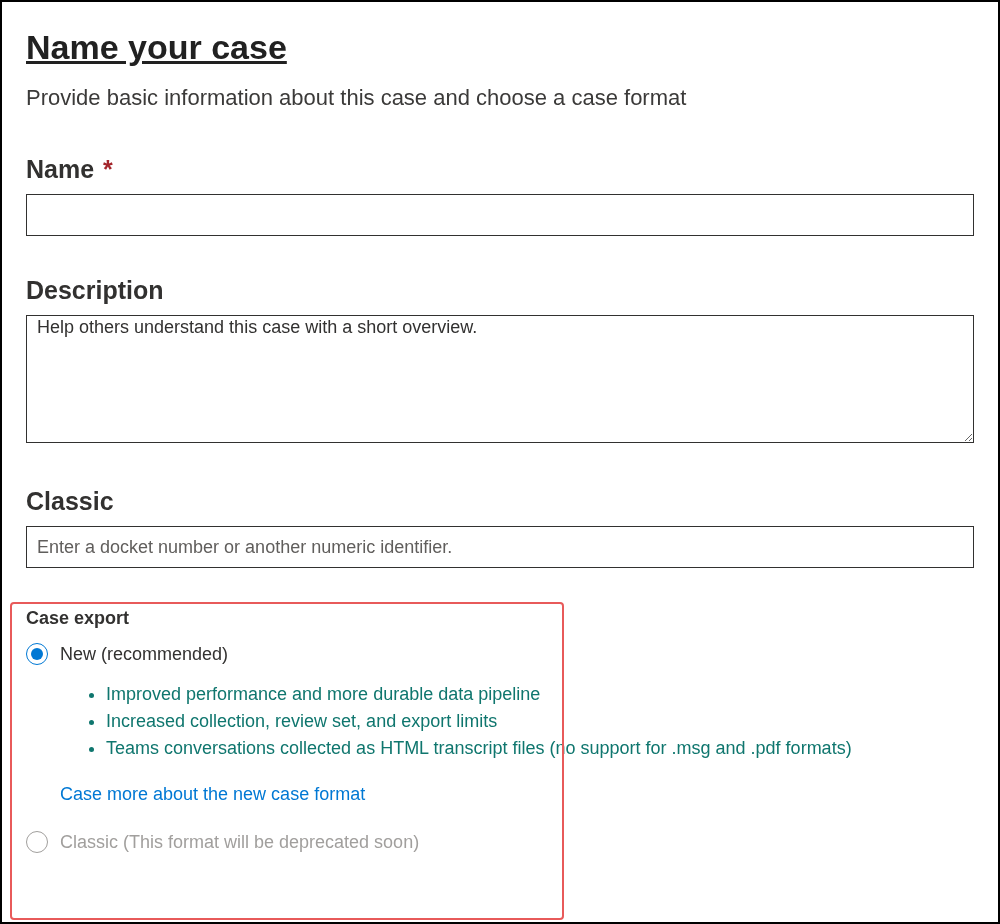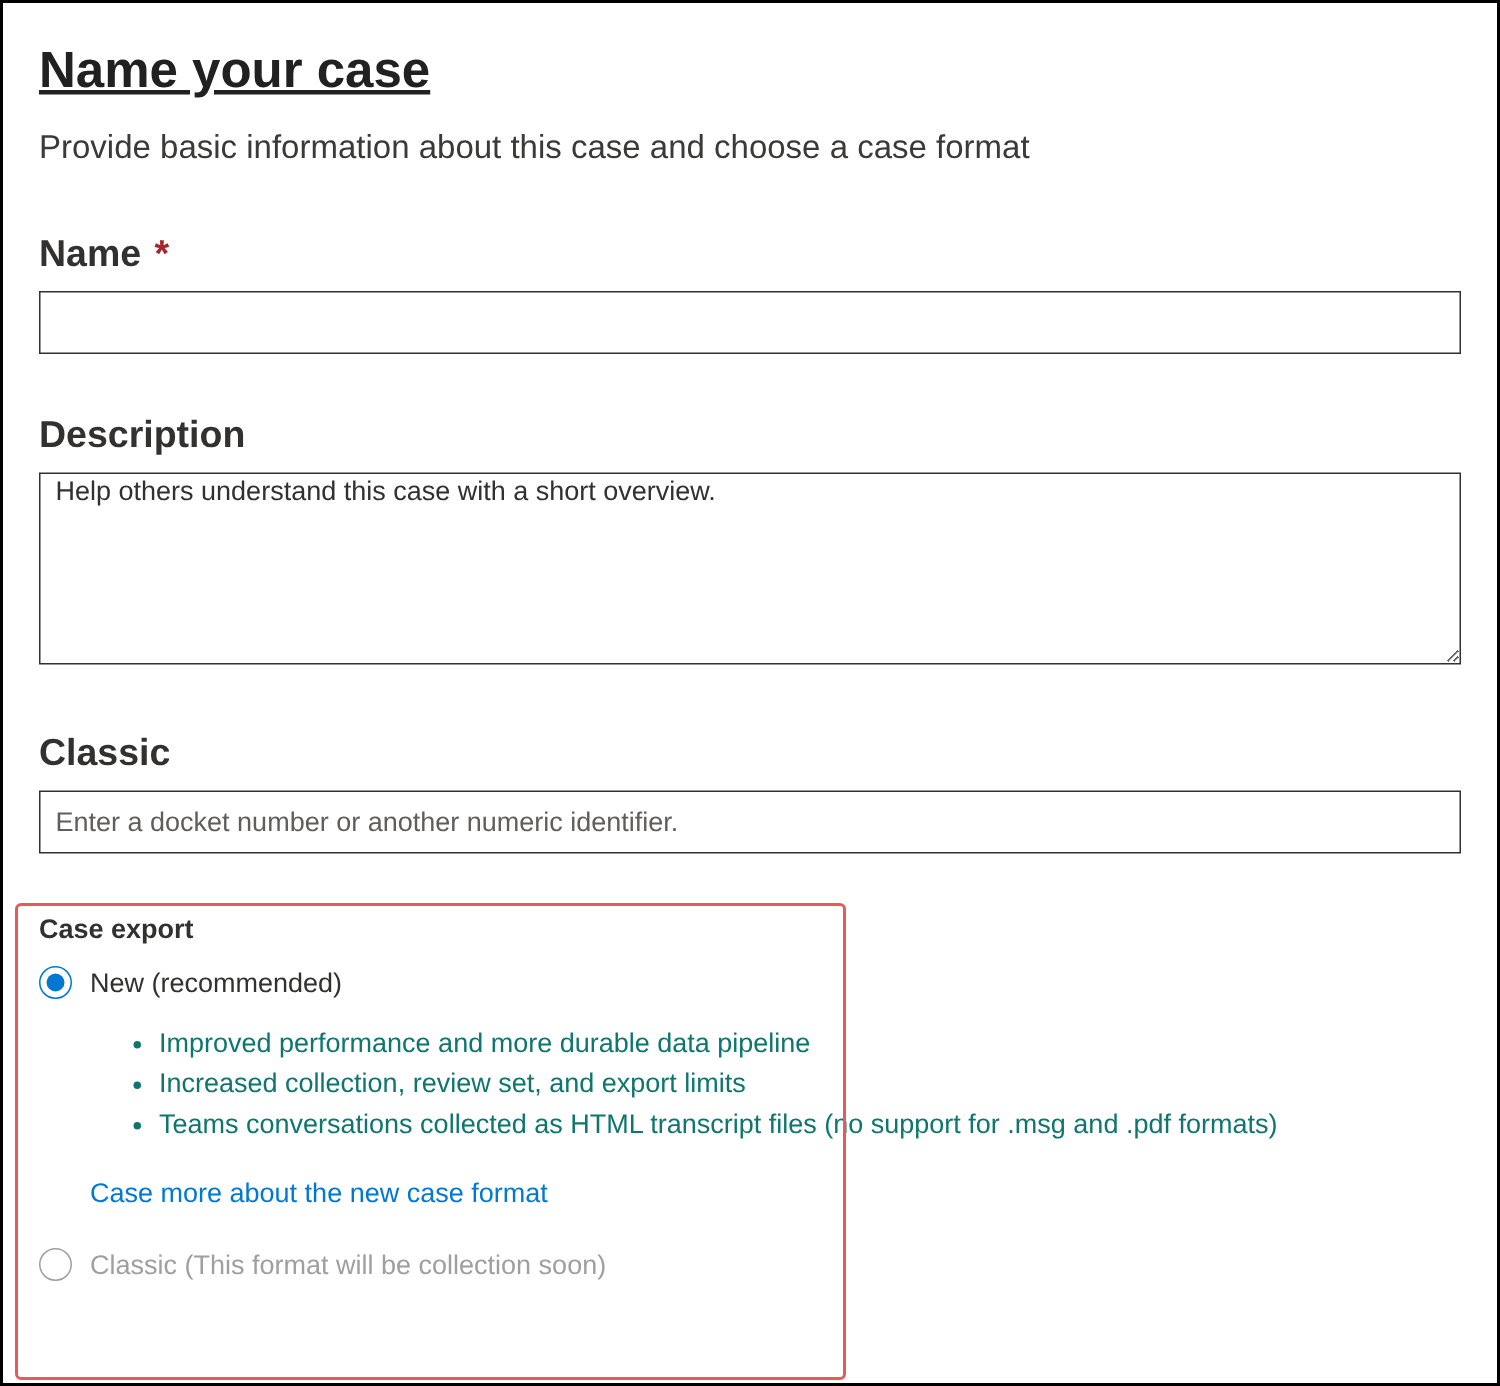--- a/index.html
+++ b/index.html
@@ -190,20 +190,20 @@
       <ul class="feature-list">
         <li>Improved performance and more durable data pipeline</li>
         <li>Increased collection, review set, and export limits</li>
         <li>Teams conversations collected as HTML transcript files (no support for .msg and .pdf formats)</li>
       </ul>
 
       <a class="learn-more-link">Case more about the new case format</a>
 
       <div class="radio-row">
         <span class="radio-control disabled"></span>
-        <span class="radio-label disabled">Classic (This format will be collection soon)</span>
+        <span class="radio-label disabled">Classic (This format will be deprecated soon)</span>
       </div>
     </div>
 
   </div>
 
   <div class="highlight-box"></div>
 </div>
 
 </body></html>

